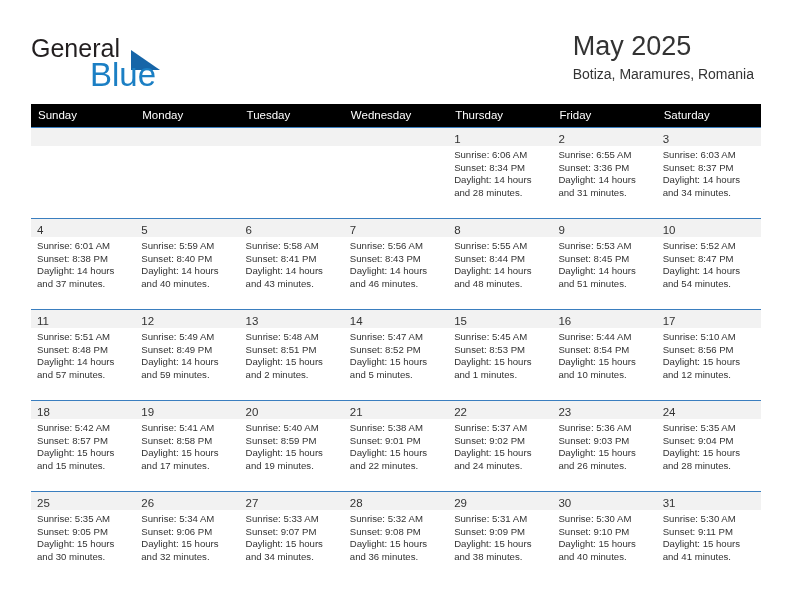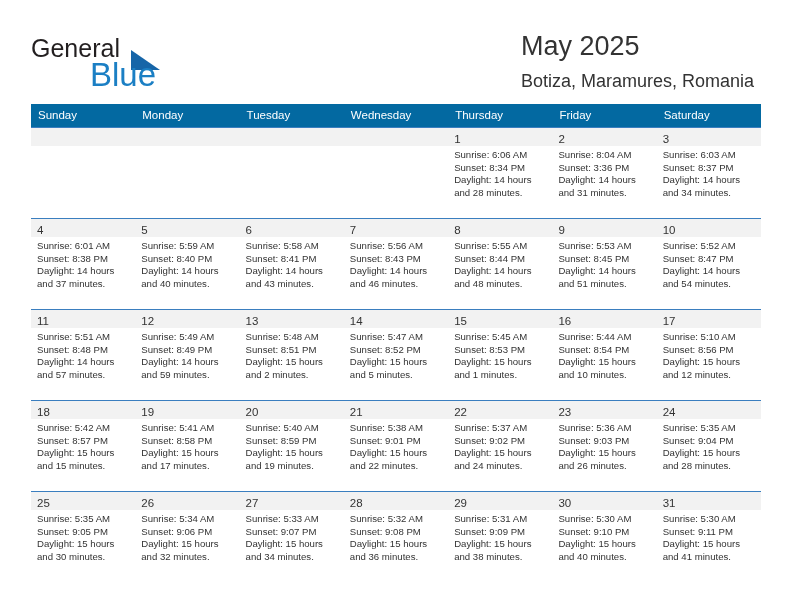--- a/index.html
+++ b/index.html
@@ -73,38 +73,38 @@
     text-align: left;
   }
   .cal-title {
     font-size: 27px;
     color: #333333;
     font-weight: normal;
     line-height: 33px;
     white-space: nowrap;
   }
   .cal-subtitle {
-    margin-top: 10px;
-    font-size: 18px;
+    margin-top: 3px;
+    font-size: 14px;
     color: #333333;
     line-height: 17px;
     white-space: nowrap;
   }
 
   
   .calendar {
     position: absolute;
     left: 31px;
     top: 104px;
     width: 730px;
     border-collapse: collapse;
     table-layout: fixed;
   }
   .calendar th {
-    background: #0369a1;
+    background: #000000;
     color: #ffffff;
     font-size: 11.5px;
     font-weight: normal;
     text-align: left;
     padding: 5px 0 6px 7px;
     height: 11px;
     border: none;
   }
   .calendar td {
     vertical-align: top;
@@ -210,21 +210,21 @@
                 <div class="evt">Sunset: 8:34 PM</div>
                 <div class="evt">Daylight: 14 hours</div>
                 <div class="evt">and 28 minutes.</div>
               </div>
             </div>
           </td>
           <td>
             <div class="cell filled">
               <div class="daynum-bar"><span class="daynum">2</span></div>
               <div class="cell-body">
-                <div class="evt">Sunrise: 8:04 AM</div>
+                <div class="evt">Sunrise: 6:55 AM</div>
                 <div class="evt">Sunset: 3:36 PM</div>
                 <div class="evt">Daylight: 14 hours</div>
                 <div class="evt">and 31 minutes.</div>
               </div>
             </div>
           </td>
           <td>
             <div class="cell filled">
               <div class="daynum-bar"><span class="daynum">3</span></div>
               <div class="cell-body">

